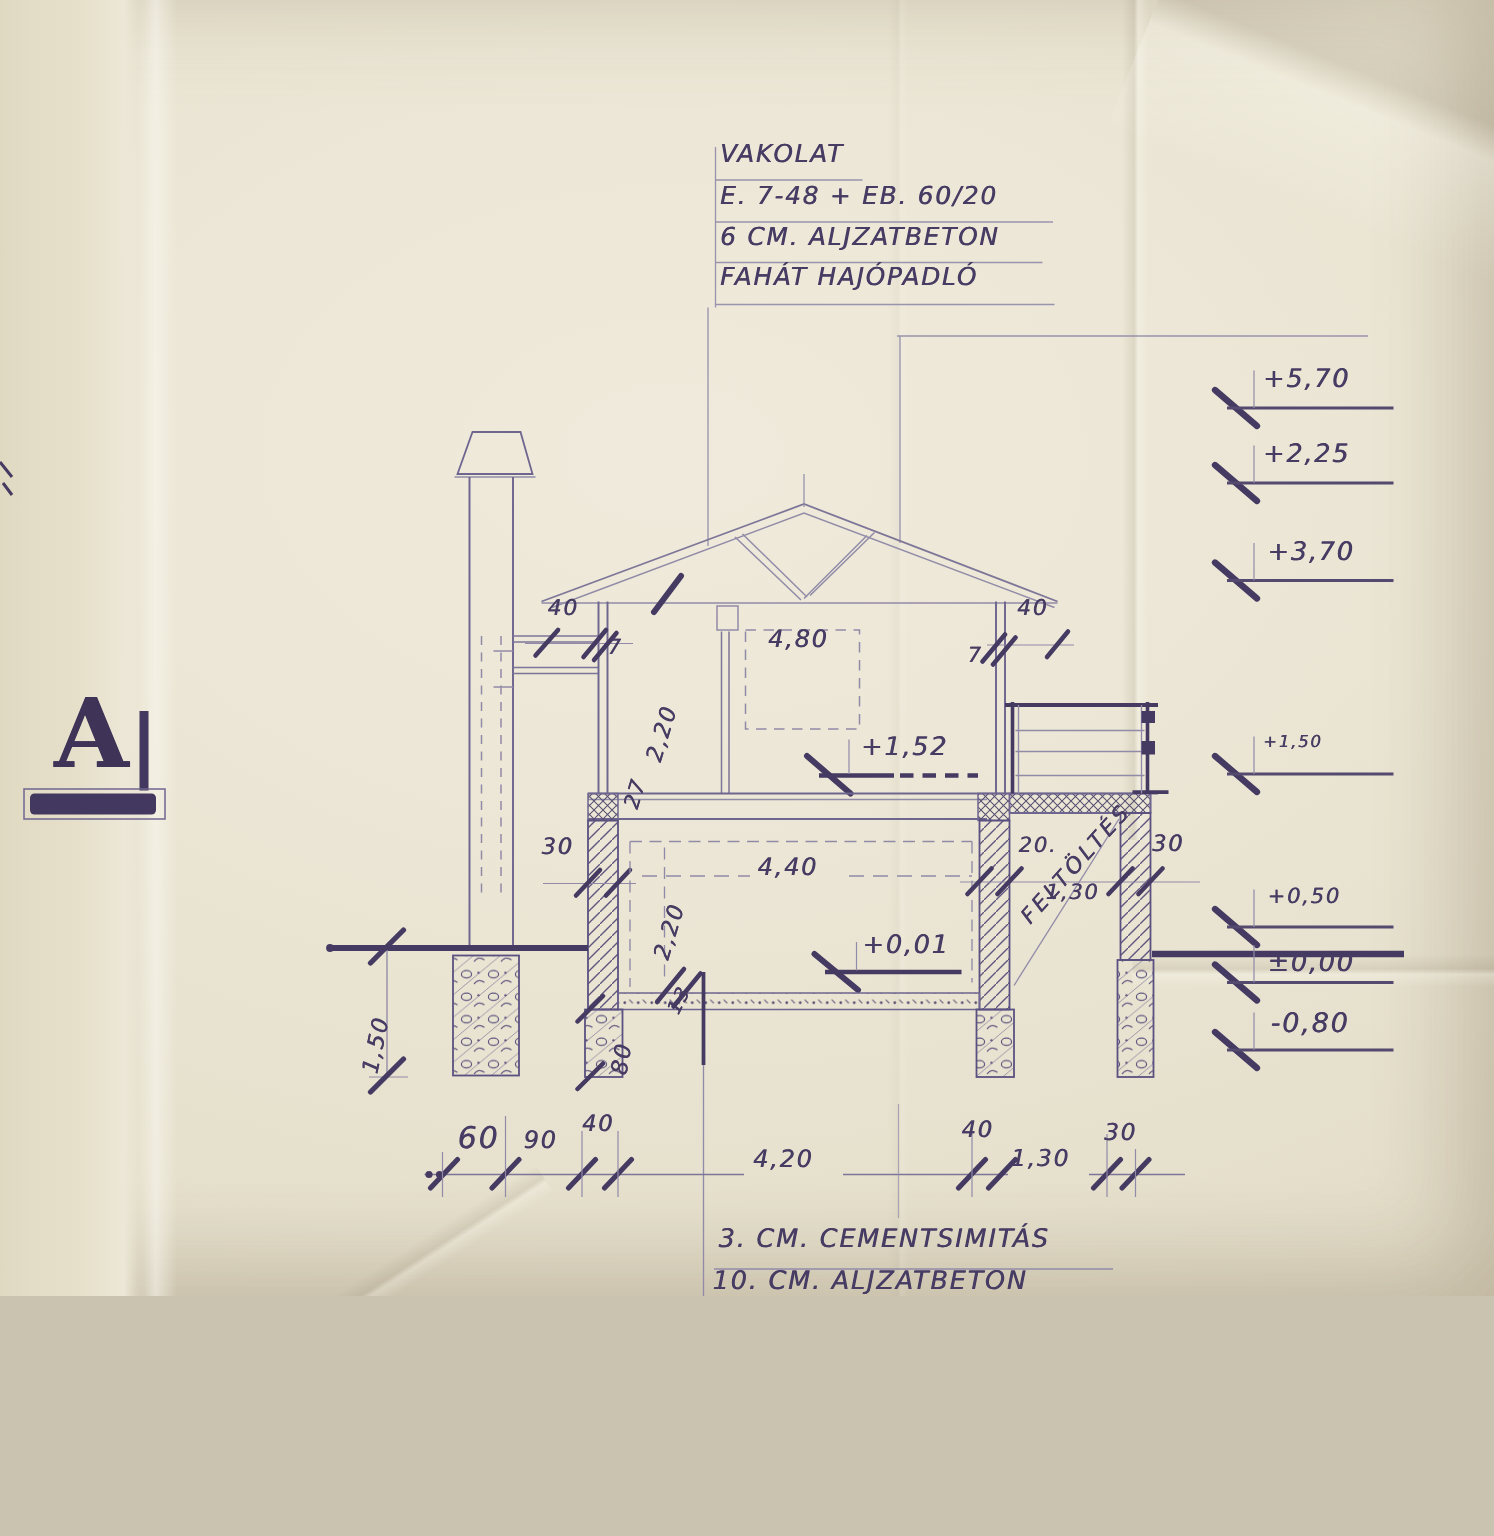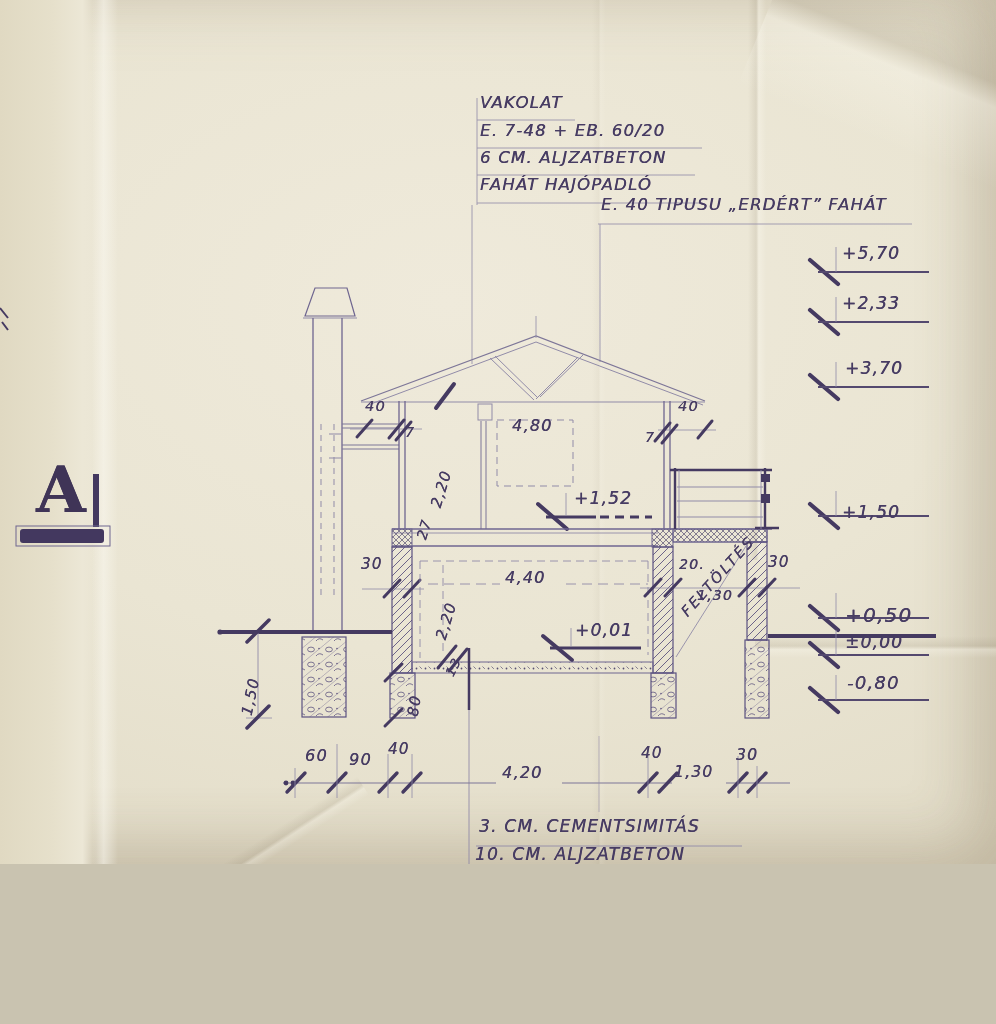--- a/index.html
+++ b/index.html
@@ -224,27 +224,26 @@
       <rect x="16" y="526" width="94" height="20" fill="none" stroke="#6f6690" stroke-width="1"></rect>
       <rect x="20" y="529" width="84" height="14" rx="3" fill="#43385f"></rect>
       <path d="M0,308 L8,318 M2,322 L8,330" stroke="#453a61" stroke-width="2" fill="none"></path>
     </g>
   </svg>
 
   <span class="lbl" style="left:480px;top:95px;font-size:16.5px">VAKOLAT</span>
   <span class="lbl" style="left:480px;top:123px;font-size:16.5px">E. 7-48 + EB. 60/20</span>
   <span class="lbl" style="left:480px;top:150px;font-size:16.5px">6 CM. ALJZATBETON</span>
   <span class="lbl" style="left:480px;top:177px;font-size:16.5px">FAHÁT HAJÓPADLÓ</span>
-  <span class="lbl" style="left:601px;top:197px;font-size:16.5px">E. 40 TIPUSU „ERDÉRT” FAHÁT</span>
 
   <span class="lbl" style="left:842px;top:245px;font-size:17px">+5,70</span>
-  <span class="lbl" style="left:842px;top:295px;font-size:17px">+2,33</span>
+  <span class="lbl" style="left:842px;top:295px;font-size:17px">+2,25</span>
   <span class="lbl" style="left:845px;top:360px;font-size:17px">+3,70</span>
-  <span class="lbl" style="left:842px;top:504px;font-size:17px">+1,50</span>
-  <span class="lbl" style="left:845px;top:605px;font-size:20px">+0,50</span>
+  <span class="lbl" style="left:842px;top:489px;font-size:11px">+1,50</span>
+  <span class="lbl" style="left:845px;top:591px;font-size:14px">+0,50</span>
   <span class="lbl" style="left:845px;top:634px;font-size:17px">±0,00</span>
   <span class="lbl" style="left:847px;top:674px;font-size:18px">-0,80</span>
 
   <span class="lbl" style="left:574px;top:490px;font-size:17px">+1,52</span>
   <span class="lbl" style="left:575px;top:622px;font-size:17px">+0,01</span>
 
   <span class="lbl" style="left:512px;top:418px;font-size:16px">4,80</span>
   <span class="lbl" style="left:505px;top:570px;font-size:16px">4,40</span>
 
   <span class="lbl rot" style="left:436px;top:500px;font-size:15px;transform:rotate(-73deg)">2,20</span>
@@ -257,21 +256,21 @@
 
   <span class="lbl" style="left:361px;top:557px;font-size:15px">30</span>
   <span class="lbl" style="left:365px;top:399px;font-size:14.5px">40</span>
   <span class="lbl" style="left:405px;top:425px;font-size:14px">7</span>
   <span class="lbl" style="left:678px;top:399px;font-size:14.5px">40</span>
   <span class="lbl" style="left:645px;top:430px;font-size:14px">7</span>
   <span class="lbl" style="left:679px;top:557px;font-size:14px">20.</span>
   <span class="lbl" style="left:697px;top:588px;font-size:14px">1,30</span>
   <span class="lbl" style="left:768px;top:555px;font-size:15px">30</span>
 
-  <span class="lbl" style="left:305px;top:748px;font-size:16px">60</span>
+  <span class="lbl" style="left:305px;top:748px;font-size:20px">60</span>
   <span class="lbl" style="left:349px;top:752px;font-size:16px">90</span>
   <span class="lbl" style="left:388px;top:742px;font-size:15px">40</span>
   <span class="lbl" style="left:502px;top:765px;font-size:16px">4,20</span>
   <span class="lbl" style="left:641px;top:746px;font-size:15px">40</span>
   <span class="lbl" style="left:674px;top:765px;font-size:15.5px">1,30</span>
   <span class="lbl" style="left:736px;top:748px;font-size:15.5px">30</span>
 
   <span class="lbl" style="left:479px;top:818px;font-size:17px">3. CM. CEMENTSIMITÁS</span>
   <span class="lbl" style="left:475px;top:846px;font-size:17px">10. CM. ALJZATBETON</span>
 

